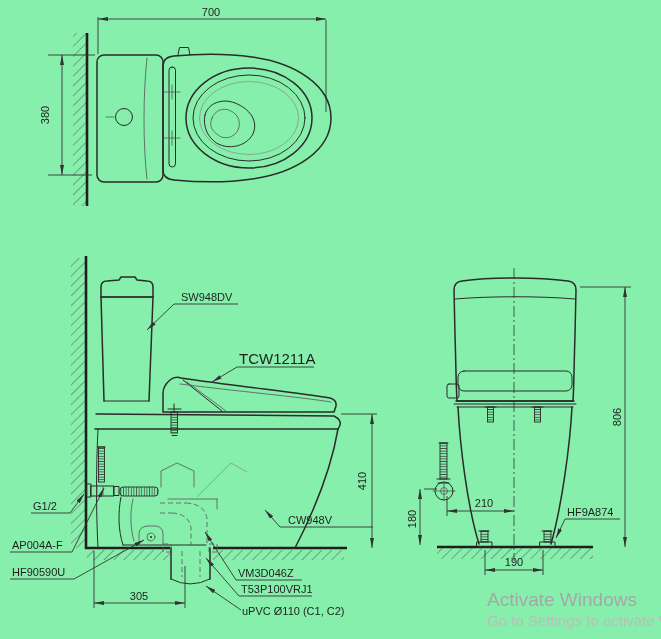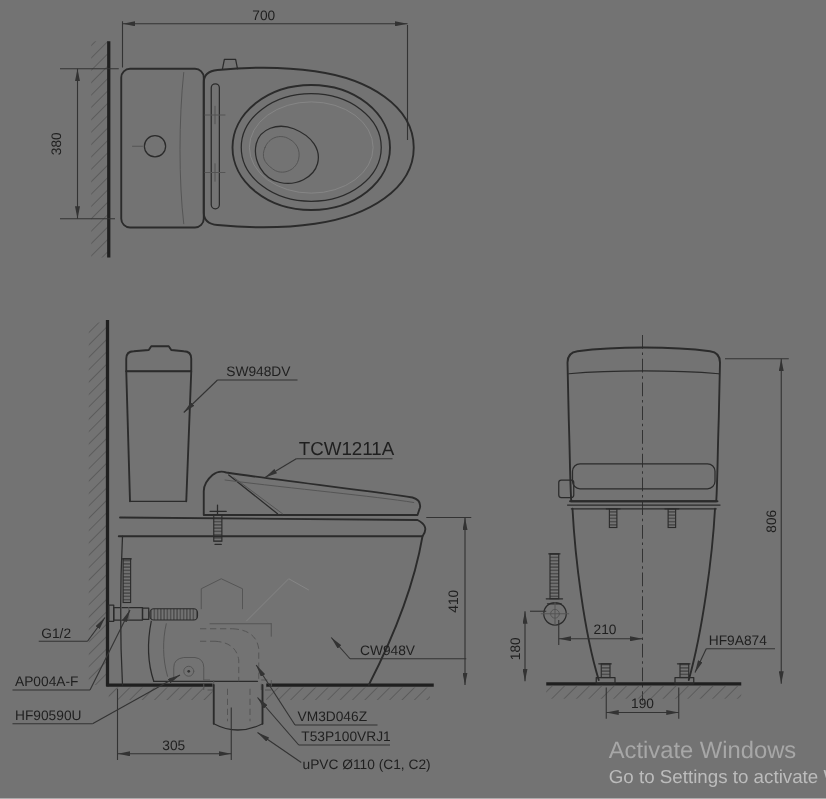--- a/index.html
+++ b/index.html
@@ -1,16 +1,16 @@
 <!DOCTYPE html>
 <html><head>
 <meta charset="utf-8">
 <style>
   html,body{margin:0;padding:0;background:#ffffff;}
-  .stage{position:relative;width:661px;height:639px;background:#737373;overflow:hidden;
+  .stage{position:relative;width:661px;height:639px;background:#86efac;overflow:hidden;
          font-family:"Liberation Sans", sans-serif;}
   svg{display:block}
   .ln{fill:none;stroke:#2b2b2b;stroke-width:1.5;stroke-linecap:round;stroke-linejoin:round}
   .ln2{fill:none;stroke:#2b2b2b;stroke-width:1;stroke-linecap:round;stroke-linejoin:round}
   .thin{fill:none;stroke:#555555;stroke-width:0.8;stroke-linecap:round}
   .faint{fill:none;stroke:#888888;stroke-width:0.7}
   .thick{fill:none;stroke:#1f1f1f;stroke-width:2.6;stroke-linecap:butt}
   .dim{fill:none;stroke:#333333;stroke-width:0.9;stroke-linecap:butt}
   .dash{fill:none;stroke:#555555;stroke-width:0.8;stroke-dasharray:5 3}
   .cline{fill:none;stroke:#333333;stroke-width:0.8;stroke-dasharray:11 3 2 3}

